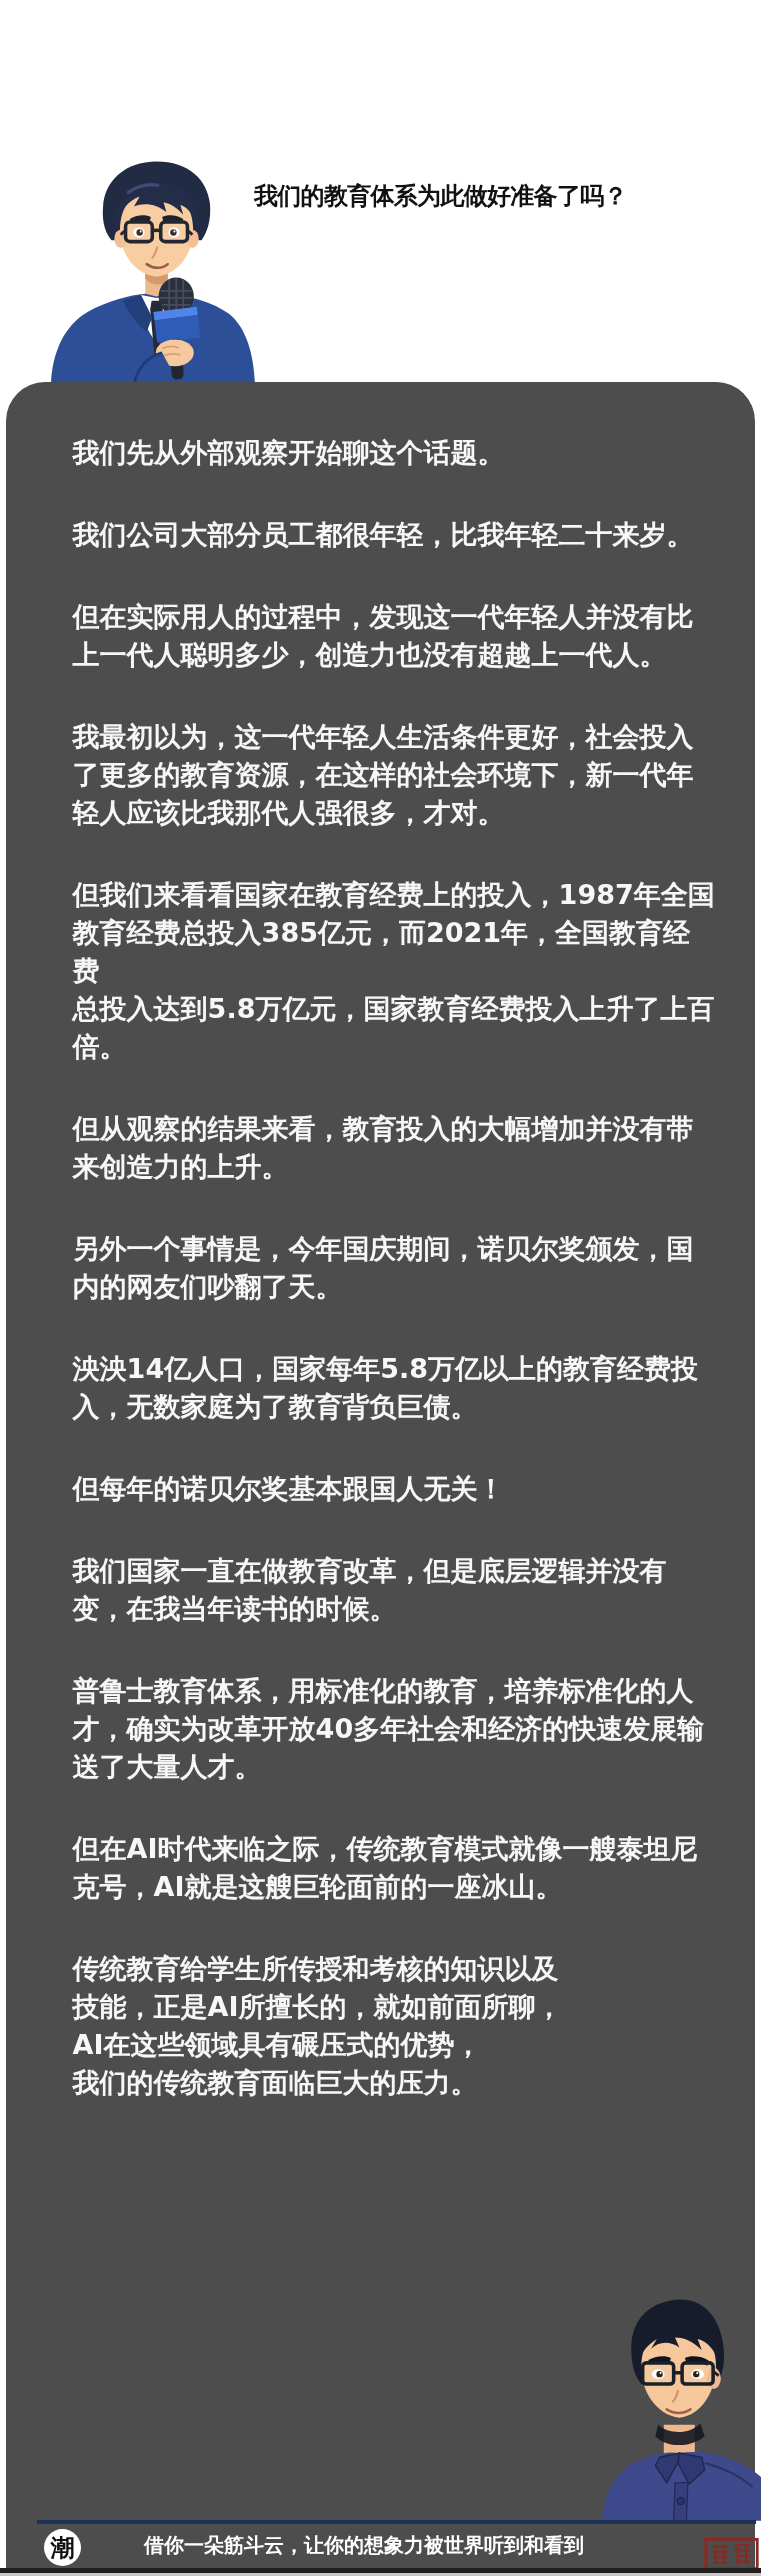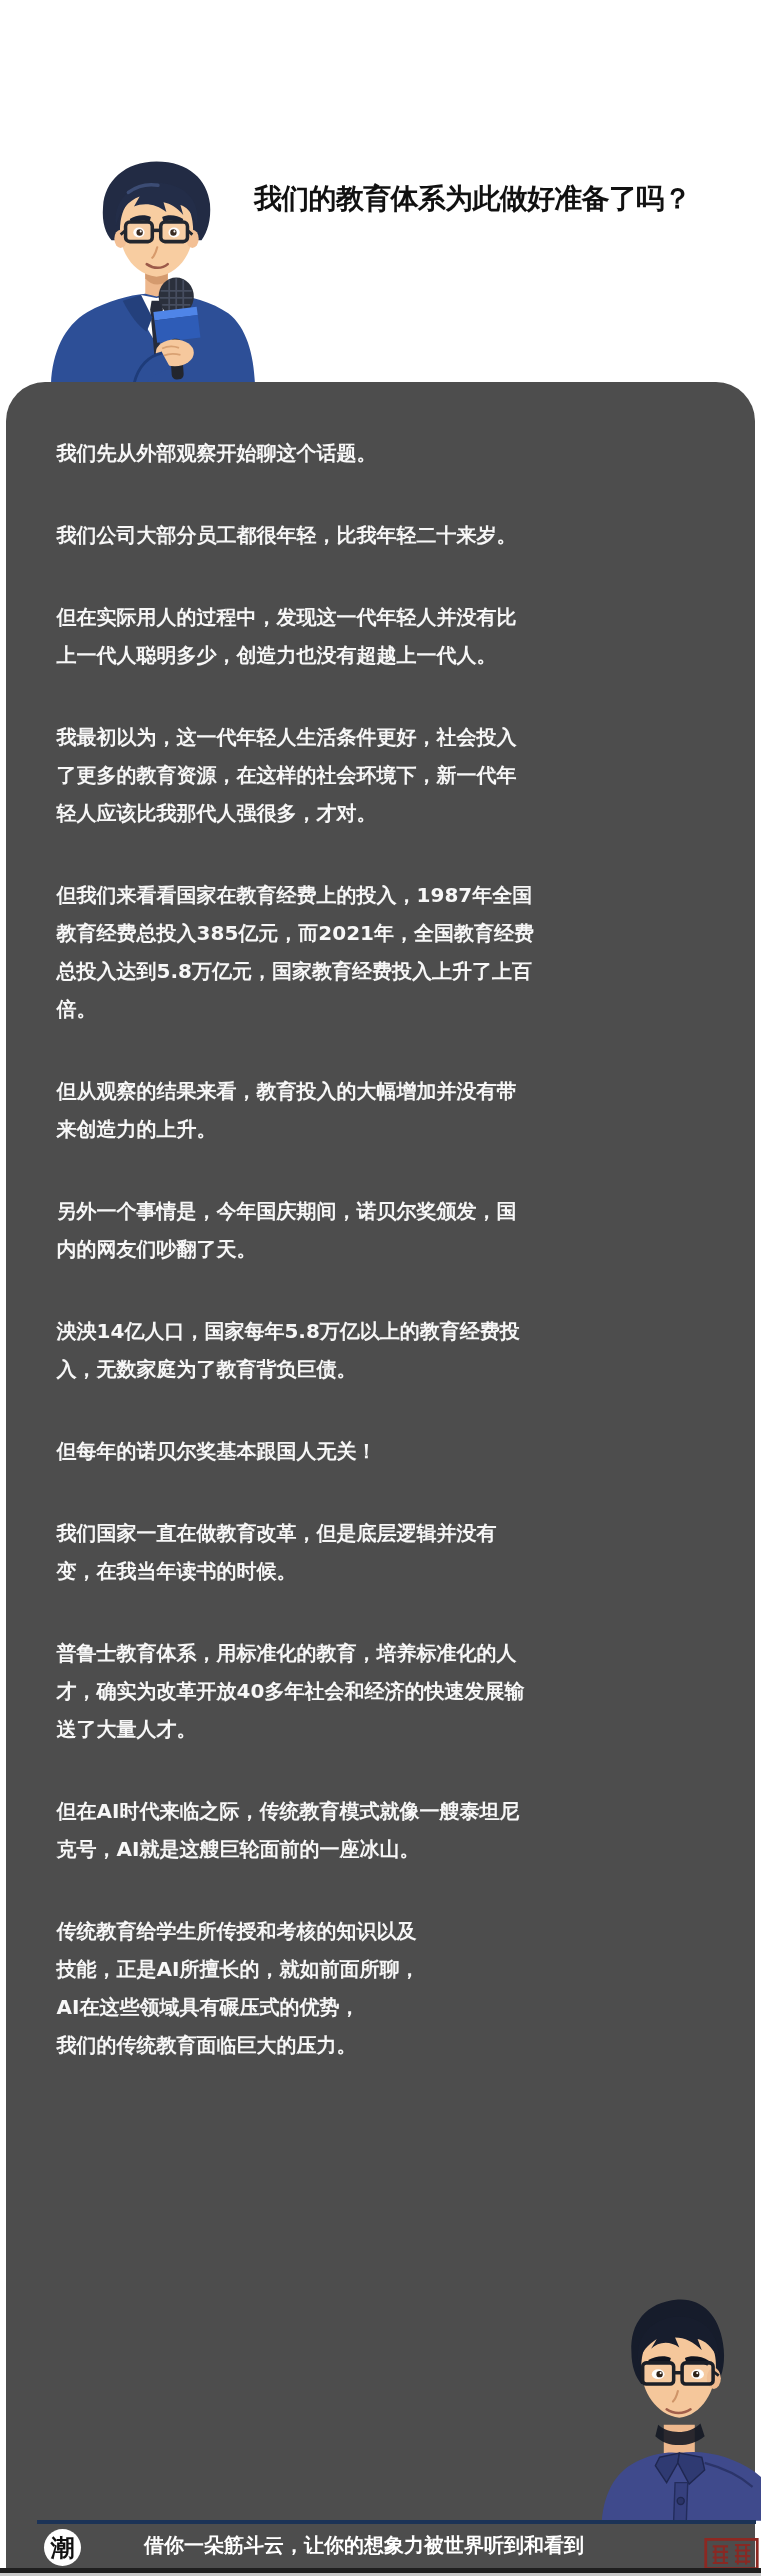--- a/index.html
+++ b/index.html
@@ -6,31 +6,31 @@
   body{
     width:761px;height:2576px;position:relative;overflow:hidden;
     background:#ffffff;
     font-family:"DejaVu Sans","Liberation Sans",sans-serif;
   }
   
   .header{position:absolute;left:0;top:0;width:761px;height:382px;background:#ffffff;z-index:0;}
   .reporter{position:absolute;left:51px;top:133px;width:204px;height:251px;z-index:1;}
   .page-title{
     position:absolute;left:254px;top:180px;z-index:1;
-    font-size:28px;font-weight:900;letter-spacing:-0.7px;color:#111111;white-space:nowrap;
+    font-size:24px;font-weight:900;letter-spacing:-0.7px;color:#111111;white-space:nowrap;
   }
   
   .panel{
     position:absolute;left:5.6px;right:5.6px;top:382px;bottom:0;
     background:#4d4d4d;border-radius:39px 39px 0 0;z-index:2;
   }
   .panel-inner{position:absolute;left:0;right:0;top:0;bottom:0;padding:52px 39px 0 51px;box-sizing:border-box;}
   .para{
-    margin:0 0 44px 0;
-    font-size:20px;line-height:38px;font-weight:700;color:#f7f7f7;
+    margin:0 0 44px 16px;
+    font-size:27px;line-height:38px;font-weight:700;color:#f7f7f7;
     white-space:pre-line;
   }
   
   .listener{position:absolute;left:599px;top:2278px;width:162px;height:243px;z-index:3;}
   
   .divider{position:absolute;left:37px;top:2520px;width:719px;height:4.2px;background:#1c3356;z-index:4;}
   .logo-circle{
     position:absolute;left:44px;top:2529px;width:37px;height:37px;border-radius:50%;
     background:#ffffff;z-index:5;display:flex;align-items:center;justify-content:center;
   }

